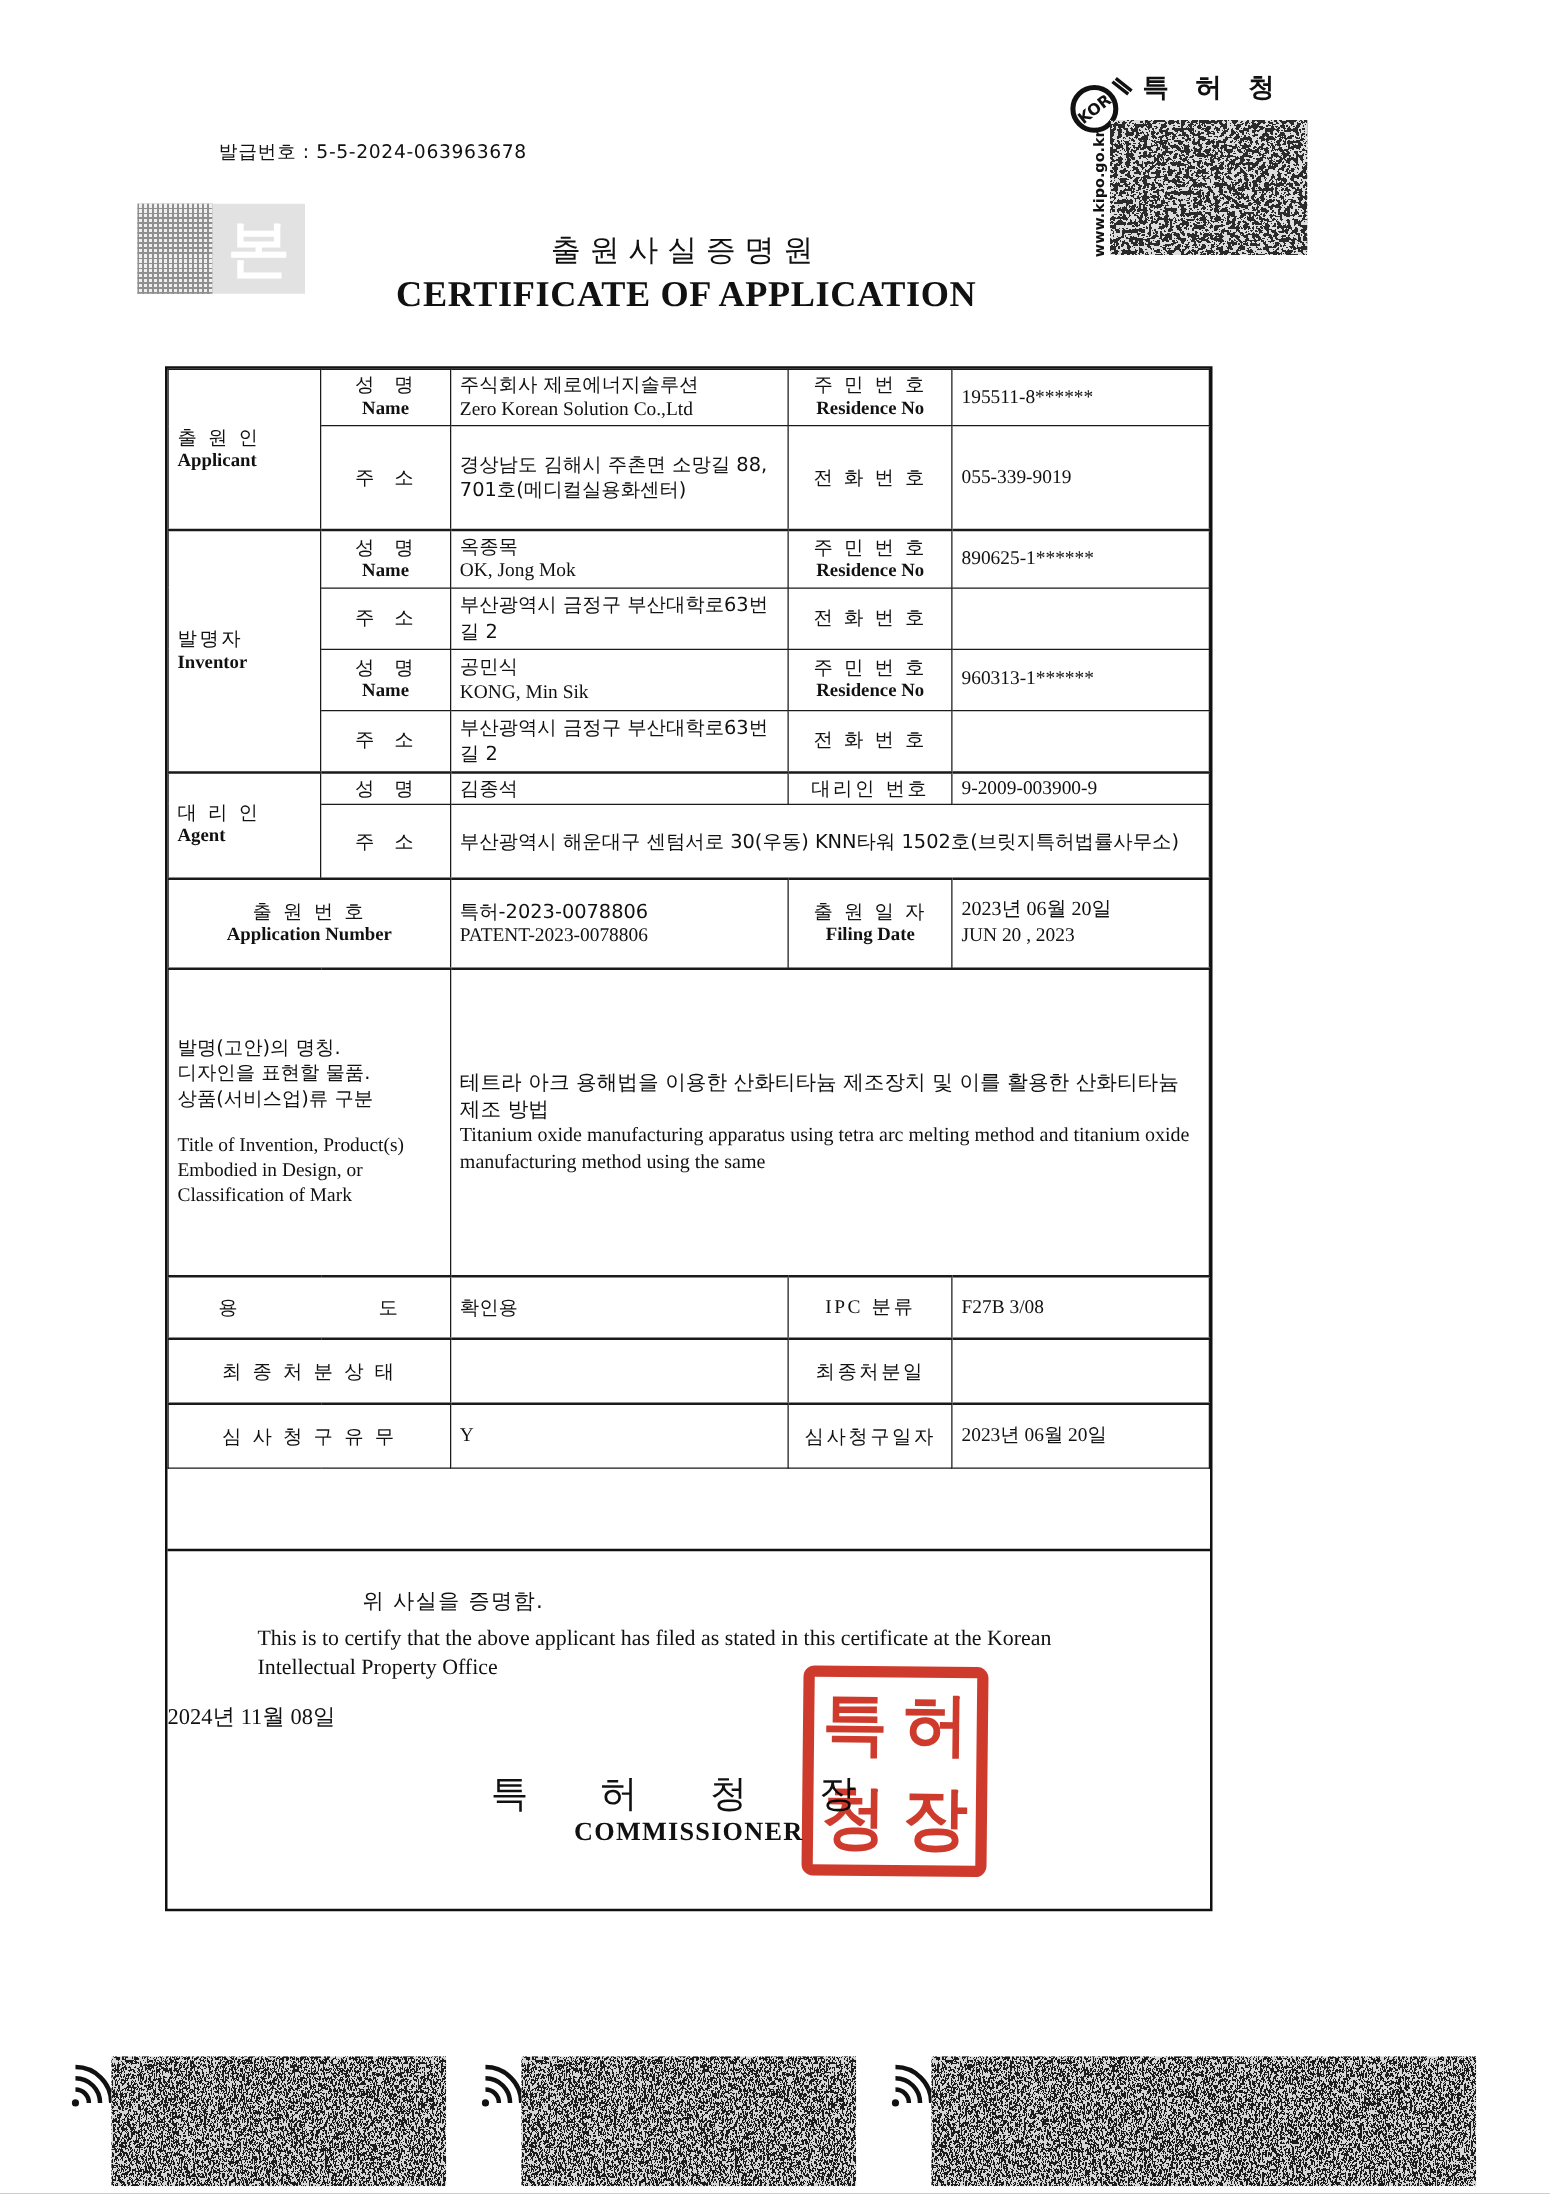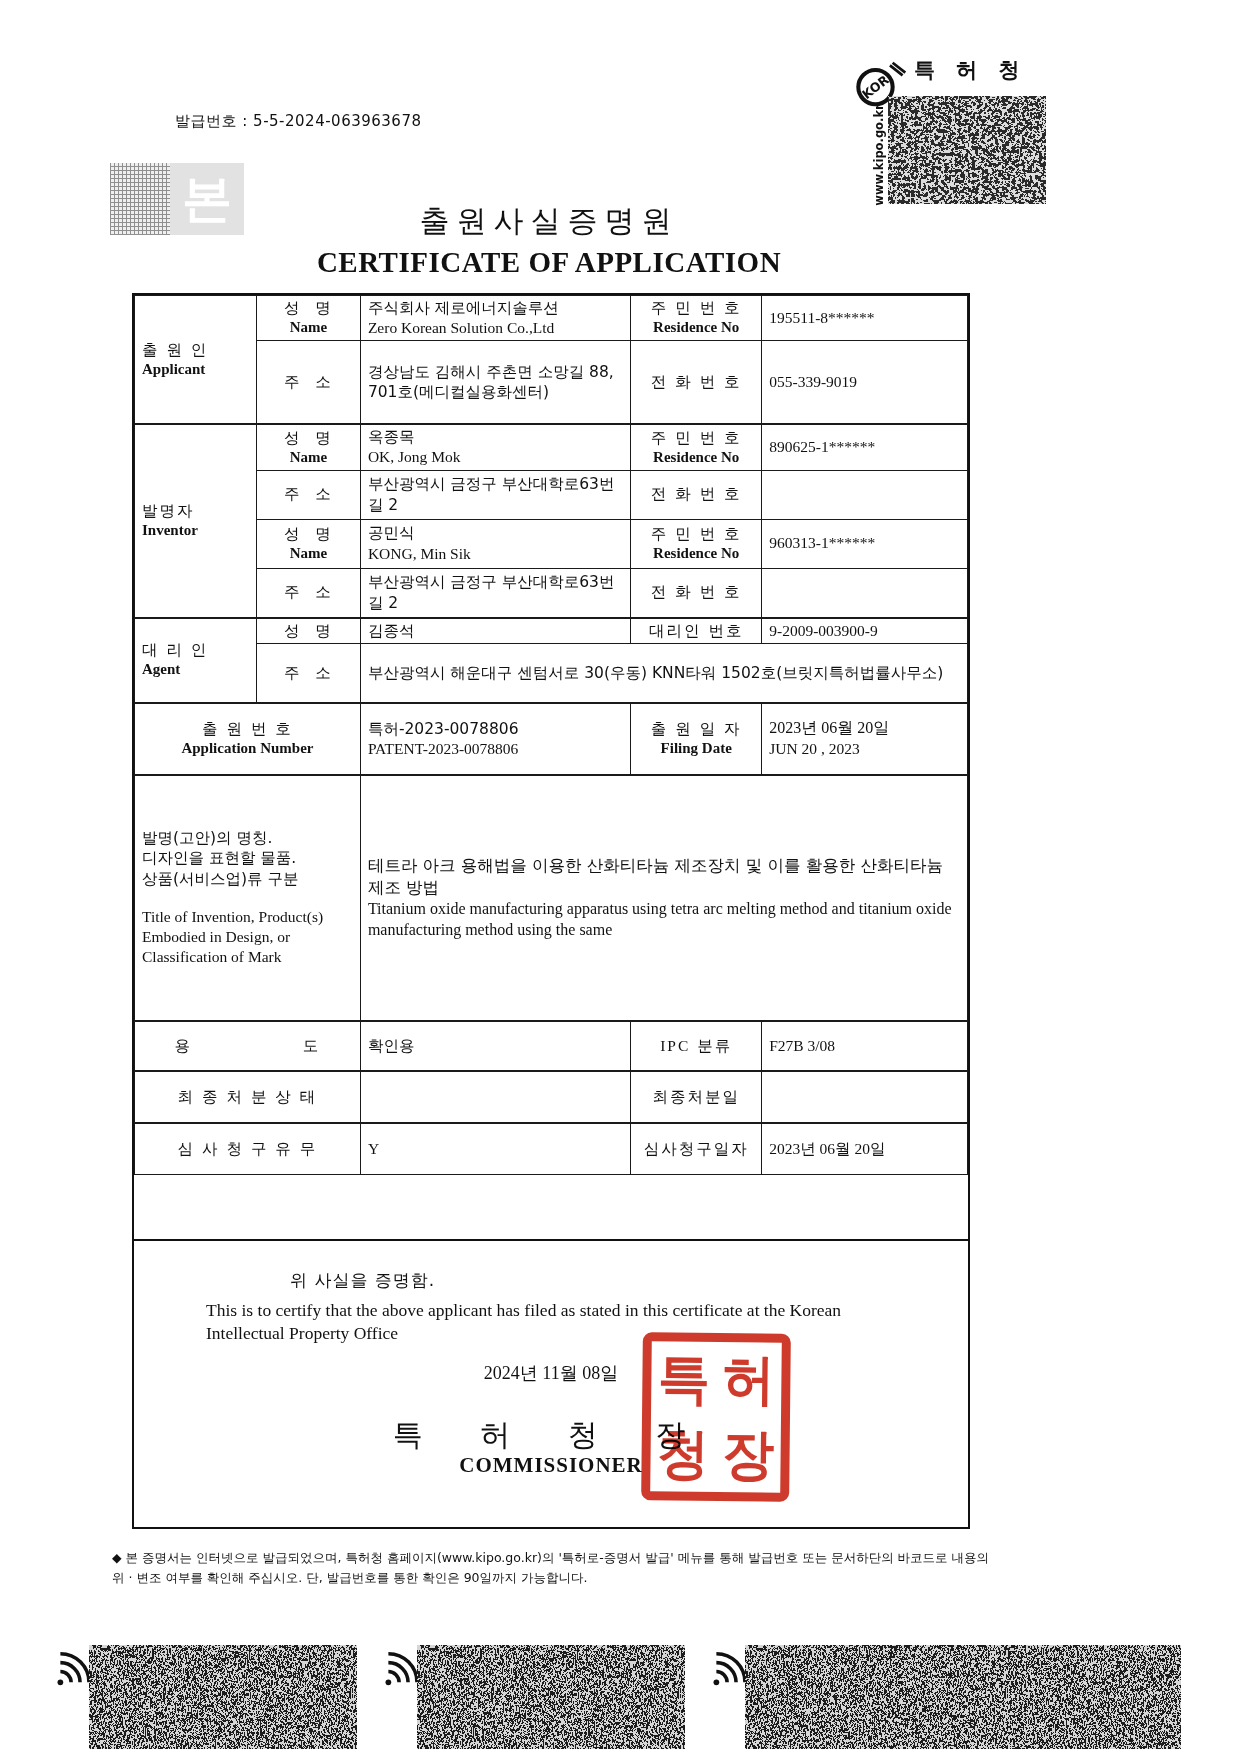--- a/index.html
+++ b/index.html
@@ -23,21 +23,21 @@
   .kipo-emblem{position:absolute;left:0;top:4px;}
   .kipo-name{position:absolute;left:62px;top:0;font-size:21px;font-weight:bold;letter-spacing:7px;white-space:nowrap;}
   .kipo-url{position:absolute;left:-38px;top:92px;font-size:11.5px;font-weight:bold;
     transform:rotate(-90deg);transform-origin:center;white-space:nowrap;width:130px;text-align:center;}
   .kipo-qr{position:absolute;left:36px;top:40px;width:158px;height:108px;}
   .qr-hatch{position:absolute;left:36px;top:40px;width:26px;height:26px;
     background:repeating-linear-gradient(45deg,#444 0 2px,transparent 2px 5px);}
 
   
   .doc-titles{position:absolute;left:132px;top:184px;width:834px;text-align:center;}
-  .title-ko{font-size:30px;letter-spacing:7px;margin-top:17px;}
+  .title-ko{font-size:24px;letter-spacing:7px;}
   .title-en{font-size:29px;font-weight:bold;margin-top:4px;letter-spacing:.5px;}
 
   
   .main-box{position:absolute;left:132px;top:293px;width:834px;border:2px solid #111;background:#fff;}
   table.cert-table{border-collapse:collapse;table-layout:fixed;width:100%;}
   table.cert-table td{border:1px solid #1a1a1a;padding:2px 7px;font-size:15.5px;line-height:1.3;
       vertical-align:middle;overflow:hidden;}
   tr.thick td{border-top-width:2px;}
   td.grp{text-align:left;}
   td.lbl{text-align:center;letter-spacing:2px;}
@@ -50,21 +50,21 @@
   .wrap{word-break:break-all;}
   .mt18{margin-top:18px;}
   .num{font-family:"Liberation Serif","DejaVu Serif",serif;font-size:16px;}
 
   .empty-strip{height:64px;border-bottom:2px solid #111;}
 
   
   .cert-area{position:relative;height:286px;}
   .cert-ko{position:absolute;left:156px;top:28px;font-size:17px;letter-spacing:1px;}
   .cert-en{position:absolute;left:72px;top:58px;width:706px;font-size:17.5px;line-height:1.32;}
-  .cert-date{position:absolute;left:0;top:120px;width:100%;text-align:center;font-size:18px;font-family:"Liberation Serif","DejaVu Serif",serif;}
+  .cert-date{position:absolute;left:0;top:120px;width:100%;text-align:left;font-size:18px;font-family:"Liberation Serif","DejaVu Serif",serif;}
   .commissioner-ko{position:absolute;left:0;top:158px;width:100%;text-align:center;
       font-size:30px;letter-spacing:24px;box-sizing:border-box;margin-top:16px;}
   .commissioner-en{position:absolute;left:0;top:212px;width:100%;text-align:center;
       font-size:21px;font-weight:bold;letter-spacing:1px;}
   .seal{position:absolute;left:508px;top:92px;width:148px;height:168px;border:9px solid #c8200f;
       border-radius:9px;display:grid;grid-template-columns:1fr 1fr;grid-template-rows:1fr 1fr;
       color:#c8200f;font-weight:bold;font-size:52px;opacity:.88;transform:rotate(.6deg);
       mix-blend-mode:multiply;box-sizing:border-box;}
   .seal span{display:flex;align-items:center;justify-content:center;transform:scaleY(1.05);}
 
@@ -312,24 +312,20 @@
       <div class="commissioner-en serif">COMMISSIONER</div>
       <div class="seal">
         <span>특</span>
         <span>허</span>
         <span>청</span>
         <span>장</span>
       </div>
     </div>
   </div>
 
-  <div class="footer-notice">
-    <div>◆ 본 증명서는 인터넷으로 발급되었으며, 특허청 홈페이지(www.kipo.go.kr)의 '특허로-증명서 발급' 메뉴를 통해 발급번호 또는 문서하단의 바코드로 내용의</div>
-    <div>위 · 변조 여부를 확인해 주십시오. 단, 발급번호를 통한 확인은 90일까지 가능합니다.</div>
-  </div>
 
   <div class="barcode-row">
     <div class="barcode-strip bs1">
       <svg class="signal-icon" viewBox="0 0 38 44" width="34" height="42">
         <circle cx="6" cy="38" r="3.2" fill="#111"></circle>
         <path d="M6 26 a12 12 0 0 1 12 12" fill="none" stroke="#111" stroke-width="4"></path>
         <path d="M6 16 a22 22 0 0 1 22 22" fill="none" stroke="#111" stroke-width="4"></path>
         <path d="M6 6 a32 32 0 0 1 32 32" fill="none" stroke="#111" stroke-width="4"></path>
       </svg>
       <svg class="bc-noise" preserveAspectRatio="none">

